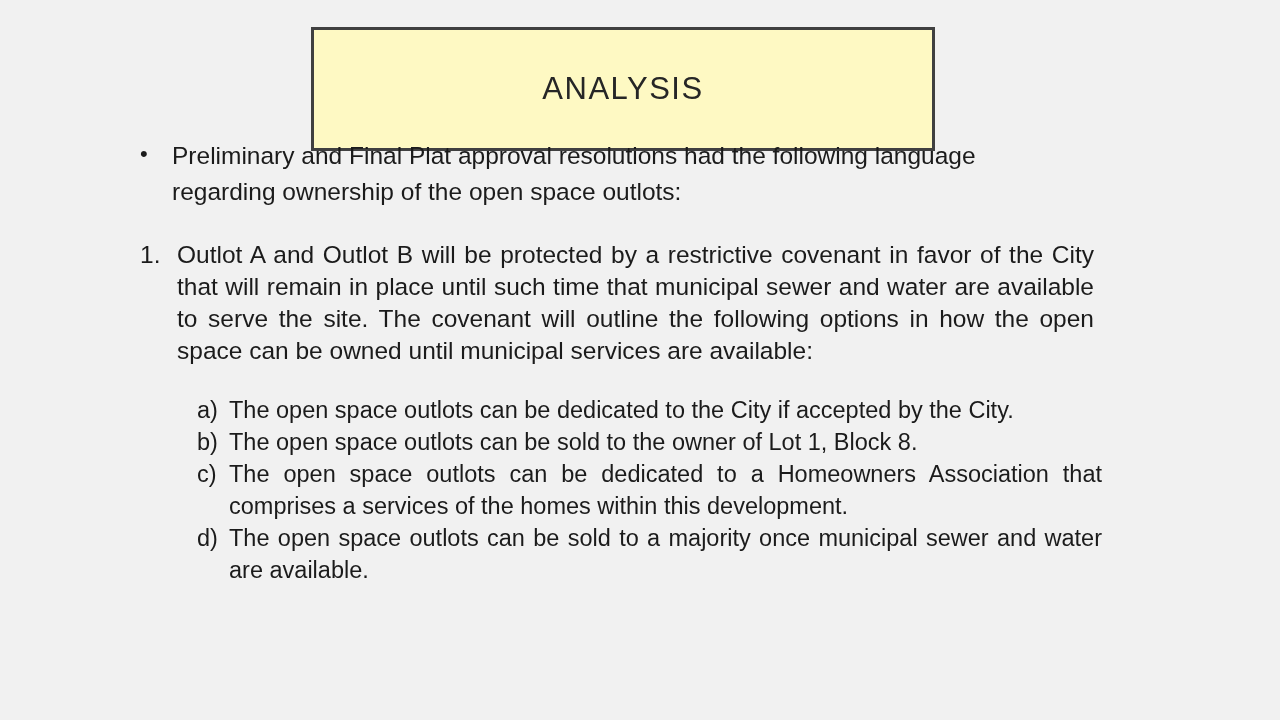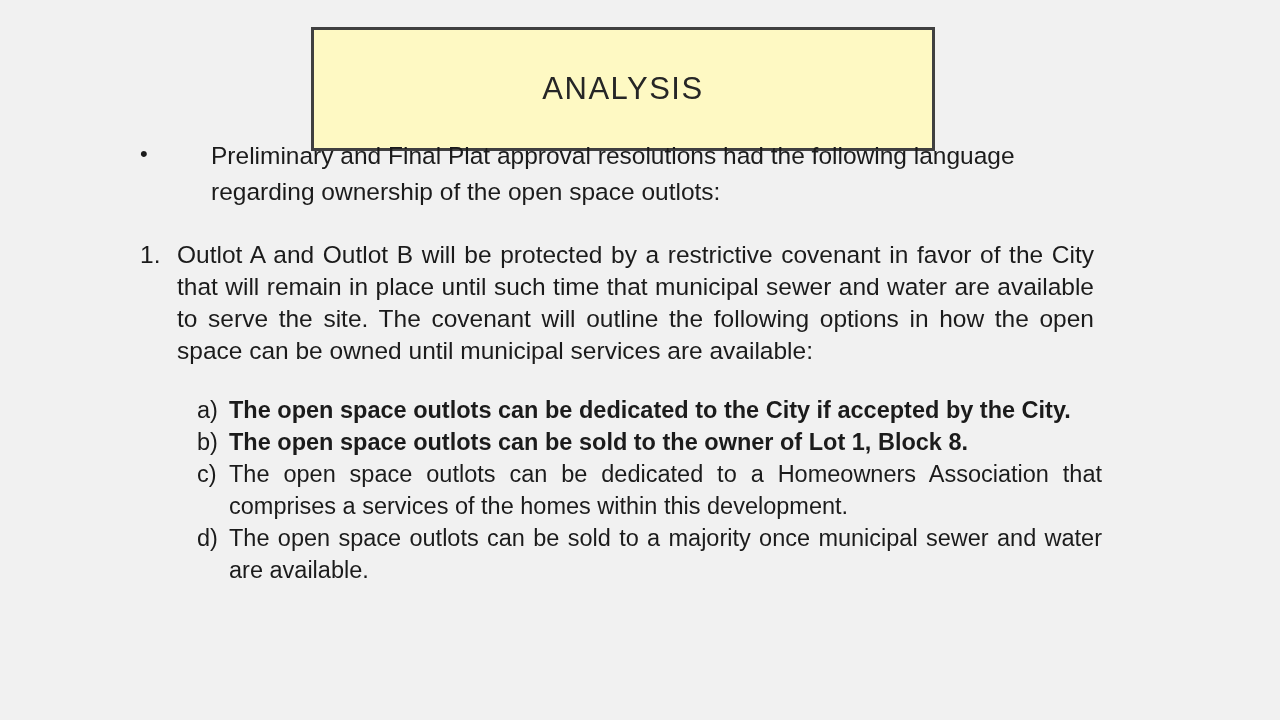--- a/index.html
+++ b/index.html
@@ -57,21 +57,20 @@
     flex: 0 0 32px;
     text-align: left;
     font-size: 22px;
     line-height: 1.45;
   }
   .bullet-text {
     flex: 1;
   }
   .bullet-text.lead {
     max-width: 880px;
-    margin-left: 39px;
   }
   .numbered {
     margin-top: 30px;
     display: flex;
     align-items: flex-start;
     font-size: 24.5px;
     line-height: 1.31;
   }
   .num-marker {
     width: 37px;
@@ -97,21 +96,20 @@
   .sub-marker {
     width: 32px;
     flex: 0 0 32px;
   }
   .sub-text {
     flex: 1;
     text-align: justify;
   }
   .sub-text.nojust {
     text-align: left;
-    font-weight: bold;
   }
 </style>
 </head>
 <body>
 
 <div class="slide">
 
   <div class="title-box">
     <div class="title-text">ANALYSIS</div>
   </div>

